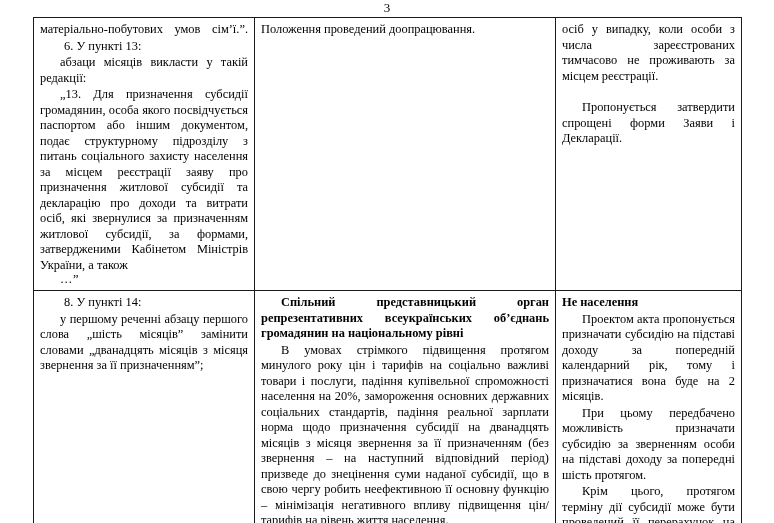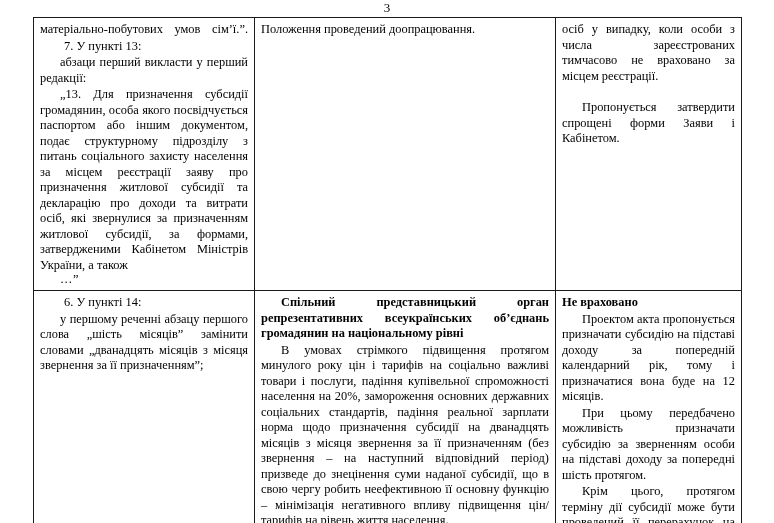--- a/index.html
+++ b/index.html
@@ -112,58 +112,58 @@
     <colgroup>
       <col class="c1">
       <col class="c2">
       <col class="c3">
     </colgroup>
     <tbody>
       <tr class="row-a">
         <td>
           <div class="cell">
             <p class="p-flat just-all">матеріально-побутових умов сім’ї.”.</p>
-            <p class="p-ind-lg">7. У пункті 13:</p>
-            <p class="p-ind">абзаци перший викласти у перший редакції:</p>
+            <p class="p-ind-lg">6. У пункті 13:</p>
+            <p class="p-ind">абзаци місяців викласти у такій редакції:</p>
             <p class="p-ind">„13. Для призначення субсидії громадянин, особа якого посвідчується паспортом або іншим документом, подає структурному підрозділу з питань соціального захисту населення за місцем реєстрації заяву про призначення житлової субсидії та декларацію про доходи та витрати осіб, які звернулися за призначенням житлової субсидії, за формами, затвердженими Кабінетом Міністрів України, а також</p>
             <p class="p-ind tiny-tail">…”</p>
           </div>
         </td>
         <td>
           <div class="cell">
             <p class="p-flat">Положення проведений доопрацювання.</p>
           </div>
         </td>
         <td>
           <div class="cell">
-            <p class="p-flat">осіб у випадку, коли особи з числа зареєстрованих тимчасово не враховано за місцем реєстрації.</p>
+            <p class="p-flat">осіб у випадку, коли особи з числа зареєстрованих тимчасово не проживають за місцем реєстрації.</p>
             <div class="spacer-sm"></div>
-            <p class="p-ind">Пропонується затвердити спрощені форми Заяви і Кабінетом.</p>
+            <p class="p-ind">Пропонується затвердити спрощені форми Заяви і Декларації.</p>
           </div>
         </td>
       </tr>
 
       <tr class="row-b">
         <td>
           <div class="cell">
-            <p class="p-ind-lg">6. У пункті 14:</p>
+            <p class="p-ind-lg">8. У пункті 14:</p>
             <p class="p-ind">у першому реченні абзацу першого слова „шість місяців” замінити словами „дванадцять місяців з місяця звернення за її призначенням”;</p>
           </div>
         </td>
         <td>
           <div class="cell">
             <p class="lead-bold">Спільний представницький орган репрезентативних всеукраїнських об’єднань громадянин на національному рівні</p>
             <p class="p-ind">В умовах стрімкого підвищення протягом минулого року цін і тарифів на соціально важливі товари і послуги, падіння купівельної спроможності населення на 20%, замороження основних державних соціальних стандартів, падіння реальної зарплати норма щодо призначення субсидії на дванадцять місяців з місяця звернення за її призначенням (без звернення – на наступний відповідний період) призведе до знецінення суми наданої субсидії, що в свою чергу робить неефективною її основну функцію – мінімізація негативного впливу підвищення цін/тарифів на рівень життя населення.</p>
             <p class="p-ind">Враховуючи зазначене, не підтримується призначення субсидії на 12 місяців.</p>
           </div>
         </td>
         <td>
           <div class="cell">
-            <p class="bold p-flat">Не враховано</p>
-            <p class="p-ind">Проектом акта пропонується призначати субсидію на підставі доходу за попередній календарний рік, тому і призначатися вона буде на 12 місяців.</p>
+            <p class="bold p-flat">Не населення</p>
+            <p class="p-ind">Проектом акта пропонується призначати субсидію на підставі доходу за попередній календарний рік, тому і призначатися вона буде на 2 місяців.</p>
             <p class="p-ind">При цьому передбачено можливість призначати субсидію за зверненням особи на підставі доходу за попередні шість протягом.</p>
             <p class="p-ind">Крім цього, протягом терміну дії субсидії може бути проведений її перерахунок на підставі звернення особи.</p>
           </div>
         </td>
       </tr>
     </tbody>
   </table>
 
 </div>
 

